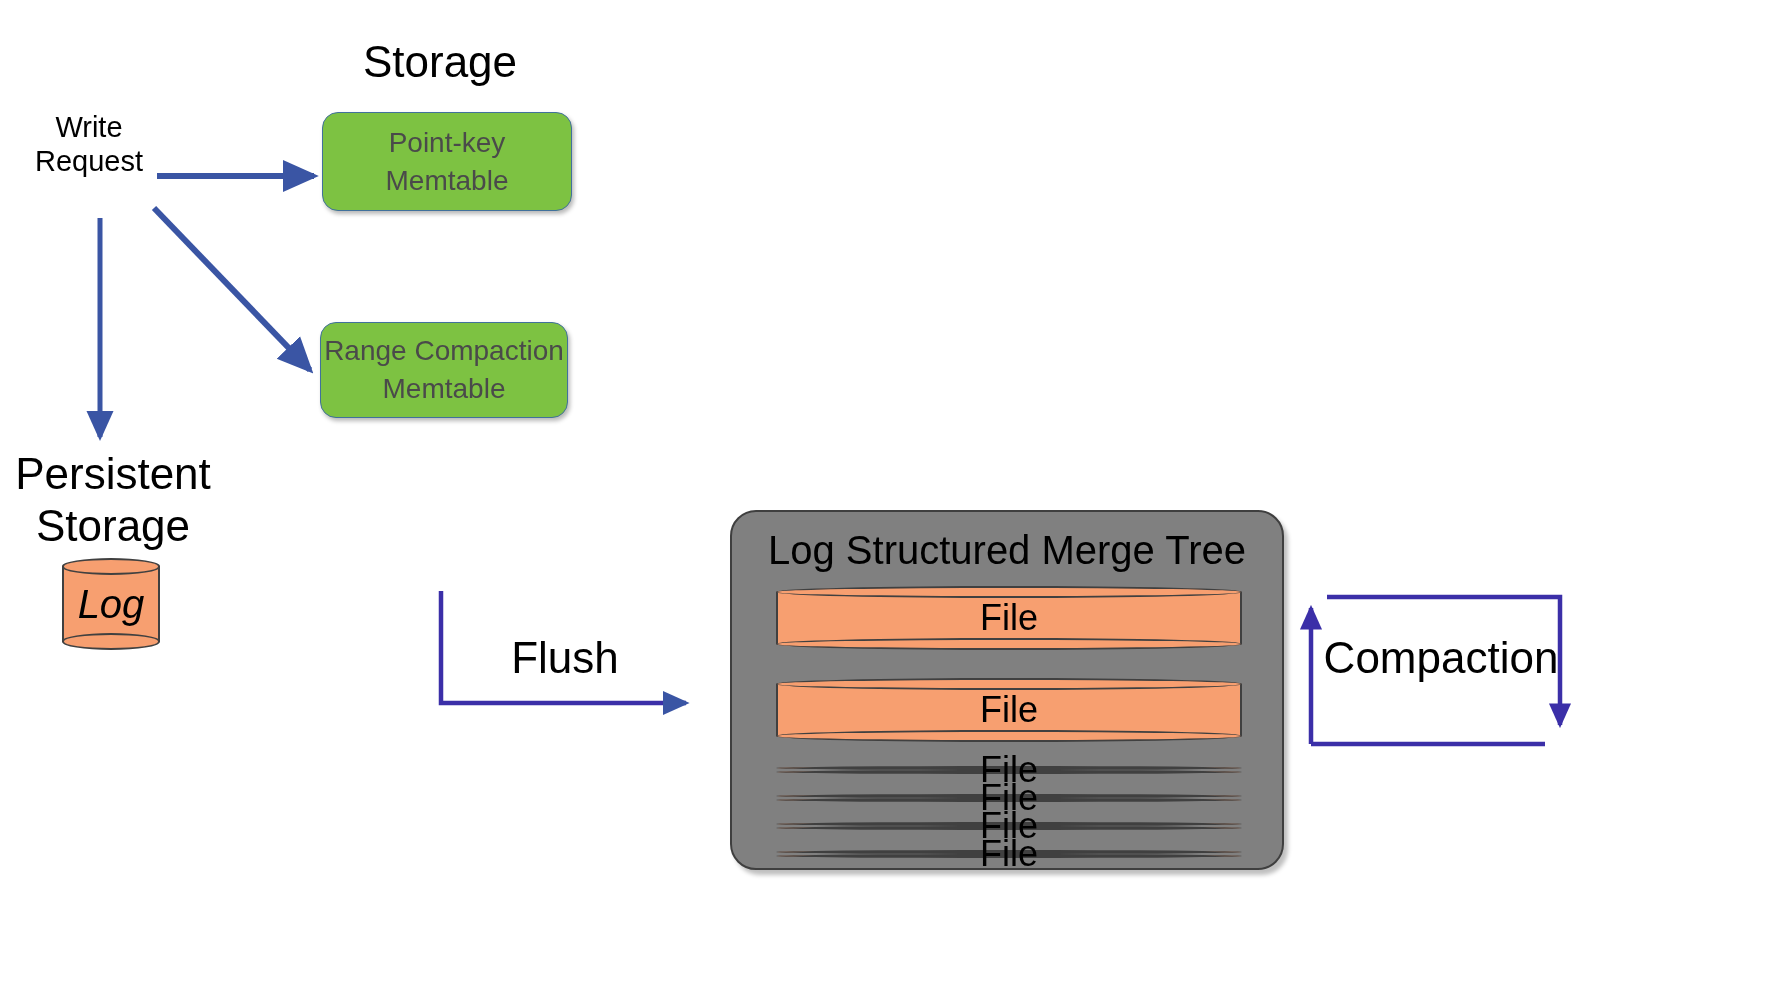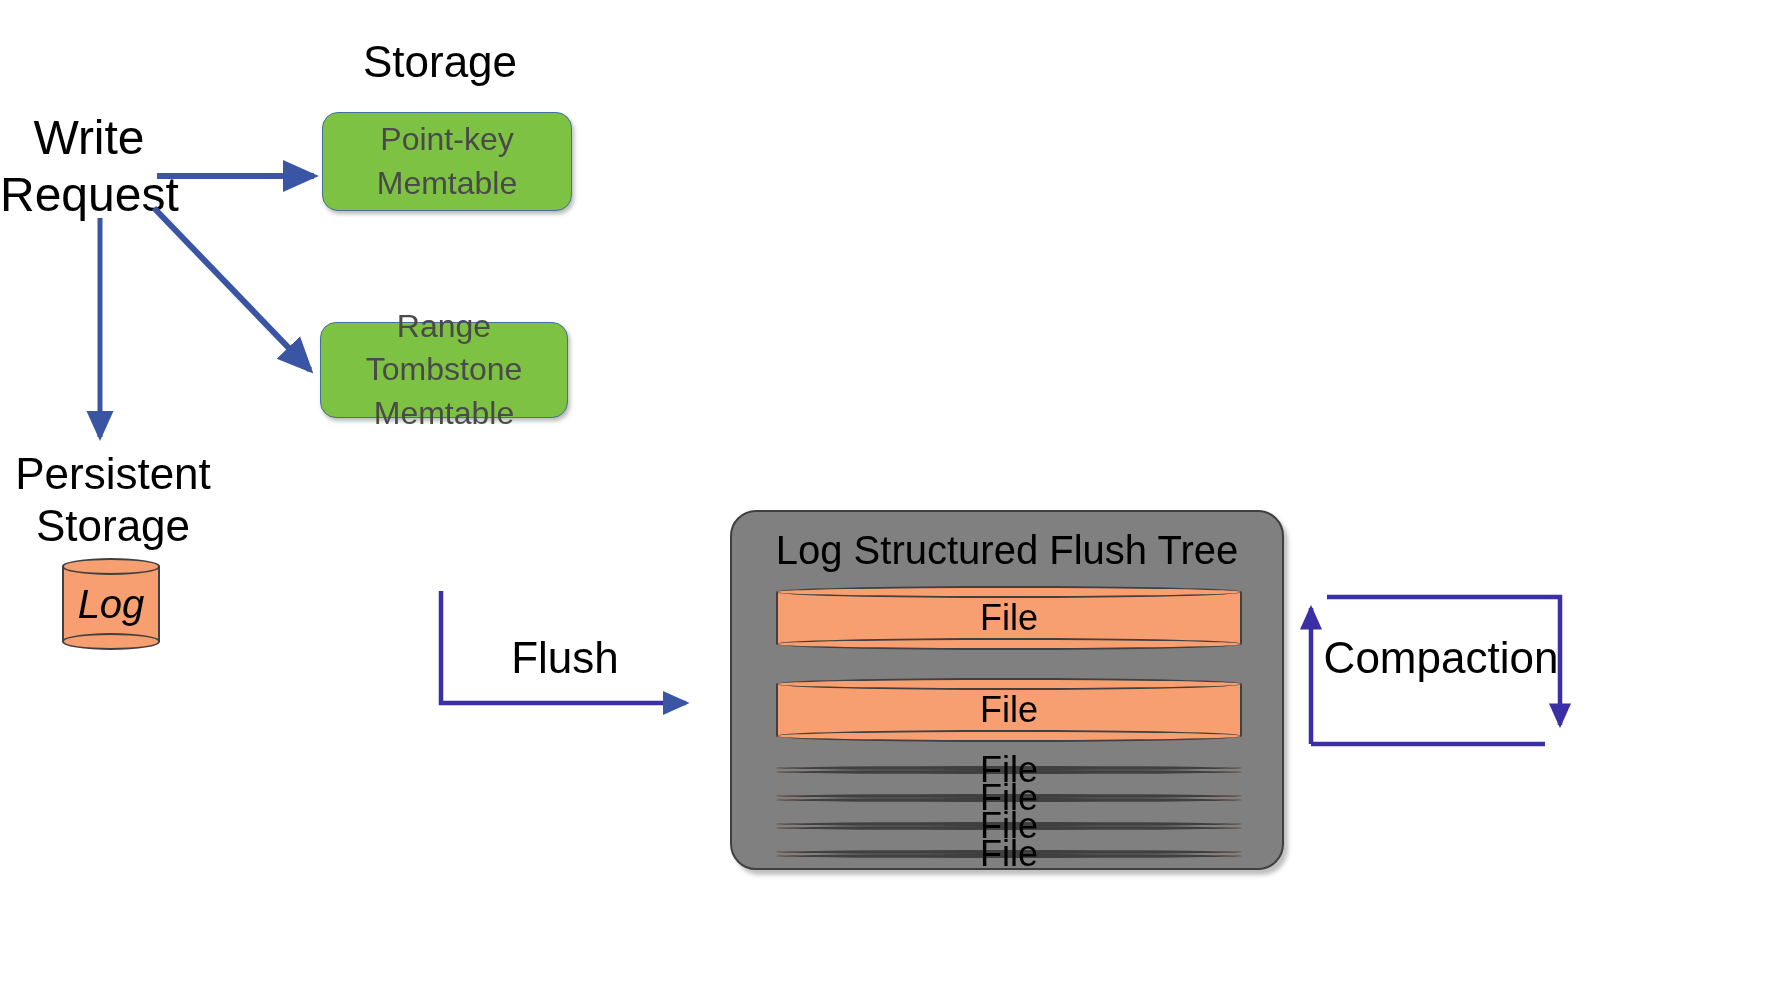--- a/index.html
+++ b/index.html
@@ -27,21 +27,21 @@
   #memory-title {
     left: 360px; top: 36px;
     width: 160px;
     text-align: center;
     font-size: 44px;
   }
   #write-request-label {
     left: 0px; top: 110px;
     width: 178px;
     text-align: center;
-    font-size: 48px;
+    font-size: 29px;
   }
   #persistent-storage-label {
     left: 8px; top: 448px;
     width: 210px;
     text-align: center;
     font-size: 44px;
   }
   #flush-label {
     left: 480px; top: 632px;
     width: 170px;
@@ -61,21 +61,21 @@
     border: 1.5px solid #41719C;
     border-radius: 16px;
     box-shadow: 2px 3px 4px rgba(0,0,0,0.28);
     display: flex;
     align-items: center;
     justify-content: center;
     box-sizing: border-box;
   }
   .memtable-box .memtable-text {
     color: #4A4A4A;
-    font-size: 32px;
+    font-size: 28px;
     line-height: 1.35;
     text-align: center;
     white-space: pre-line;
   }
   #point-key-memtable  { left: 322px; top: 112px; width: 250px; height: 99px; }
   #range-tombstone-memtable { left: 320px; top: 322px; width: 248px; height: 96px; }
 
   
   #lsm-box {
     left: 730px; top: 510px;
@@ -172,33 +172,33 @@
 Storage</div>
 
   <div class="abs label" id="compaction-label">Compaction</div>
 
   <div class="abs memtable-box" id="point-key-memtable">
     <div class="memtable-text">Point-key
 Memtable</div>
   </div>
 
   <div class="abs memtable-box" id="range-tombstone-memtable">
-    <div class="memtable-text">Range Tombstone
+    <div class="memtable-text">Range Compaction
 Memtable</div>
   </div>
 
   <div class="abs cylinder" id="log-cylinder">
     <div class="cyl-bottom"></div>
     <div class="cyl-body"></div>
     <div class="cyl-top"></div>
     <div class="cyl-text">Log</div>
   </div>
 
   <div class="abs" id="lsm-box">
-    <div id="lsm-title">Log Structured Flush Tree</div>
+    <div id="lsm-title">Log Structured Merge Tree</div>
     <div id="lsm-grid">
 
       <div class="cylinder file-cyl">
         <div class="cyl-bottom"></div>
         <div class="cyl-body"></div>
         <div class="cyl-top"></div>
         <div class="cyl-text">File</div>
       </div>
 
       <div class="cylinder file-cyl">

